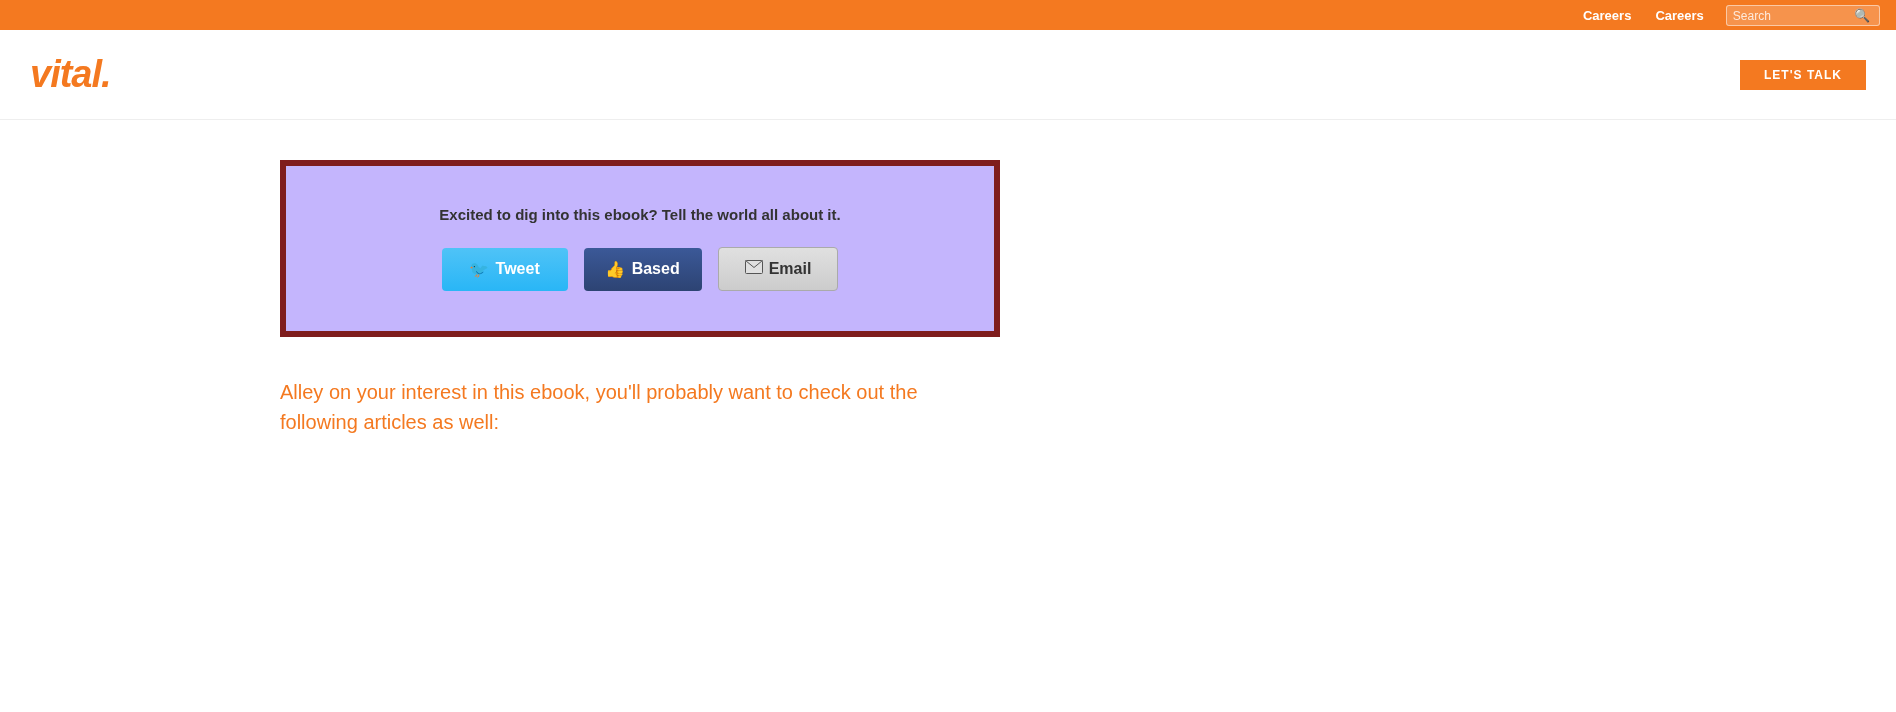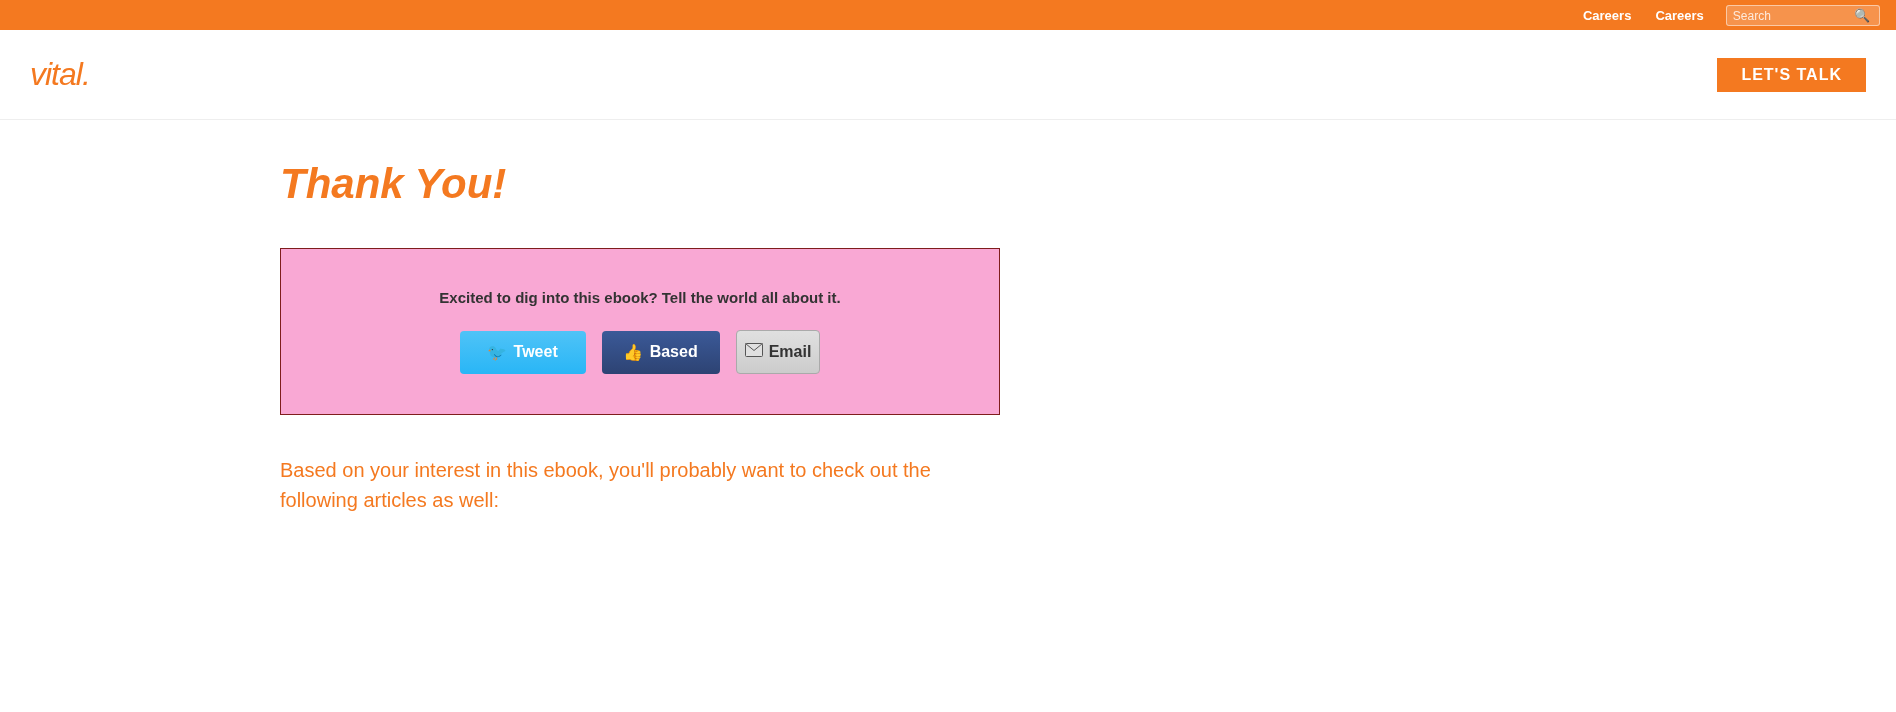--- a/index.html
+++ b/index.html
@@ -73,22 +73,22 @@
       display: flex;
       align-items: center;
       padding: 0 30px;
       height: 90px;
       border-bottom: 1px solid #eee;
       background: #ffffff;
     }
 
     .logo {
       color: #f47920;
-      font-size: 32px;
-      font-weight: 400;
+      font-size: 38px;
+      font-weight: 700;
       font-style: italic;
       text-decoration: none;
       margin-right: auto;
       letter-spacing: -1px;
     }
 
     .nav-links {
       display: flex;
       align-items: center;
       gap: 0;
@@ -102,21 +102,21 @@
       padding: 0 18px;
       display: block;
       font-weight: 400;
     }
 
     .lets-talk-btn {
       background: #f47920;
       color: #ffffff;
       border: none;
       padding: 8px 24px;
-      font-size: 16px;
+      font-size: 12px;
       font-weight: 700;
       letter-spacing: 1px;
       cursor: pointer;
       margin-left: 16px;
       text-decoration: none;
       display: inline-block;
     }
 
     
     .main-content {
@@ -134,22 +134,22 @@
 
     .sent-message {
       font-size: 20px;
       color: #333;
       margin-bottom: 40px;
       font-weight: 400;
     }
 
     
     .share-box {
-      background: #f9a8d4;
-      border: 1px solid #7f1d1d;
+      background: #c4b5fd;
+      border: 6px solid #7f1d1d;
       padding: 40px 20px;
       text-align: center;
       margin-bottom: 40px;
       max-width: 960px;
     }
 
     .share-box-text {
       font-size: 15px;
       font-weight: 600;
       color: #333;
@@ -188,21 +188,21 @@
       border-radius: 4px;
       display: flex;
       align-items: center;
       gap: 6px;
     }
 
     .email-btn {
       background: linear-gradient(to bottom, #e0e0e0, #cccccc);
       color: #333;
       border: 1px solid #aaa;
-      padding: 12px 8px;
+      padding: 12px 26px;
       font-size: 16px;
       font-weight: 600;
       cursor: pointer;
       border-radius: 4px;
       display: flex;
       align-items: center;
       gap: 6px;
     }
 
     
@@ -238,21 +238,20 @@
 
 <nav class="main-nav">
   <a class="logo" href="#">vital.</a>
 
 
   <a class="lets-talk-btn" href="#">LET'S TALK</a>
 </nav>
 
 <div class="main-content">
 
-  <h1 class="thank-you-heading">Thank You!</h1>
 
 
   <div class="share-box">
     <p class="share-box-text">Excited to dig into this ebook? Tell the world all about it.</p>
 
     <div class="share-buttons">
       <button class="tweet-btn">
         <span>🐦</span>
         <span>Tweet</span>
       </button>
@@ -267,15 +266,15 @@
           <svg class="envelope-svg" viewBox="0 0 18 14" fill="none" xmlns="http://www.w3.org/2000/svg">
             <rect x="0.5" y="0.5" width="17" height="13" rx="1" stroke="#555" fill="#e0e0e0"></rect>
             <polyline points="0.5,0.5 9,7.5 17.5,0.5" stroke="#555" stroke-width="1" fill="none"></polyline>
           </svg>
         </span>
         <span>Email</span>
       </button>
     </div>
   </div>
 
-  <p class="related-text">Based on your interest in this ebook, you'll probably want to check out the following articles as well:</p>
+  <p class="related-text">Alley on your interest in this ebook, you'll probably want to check out the following articles as well:</p>
 
 </div>
 
 </body></html>

